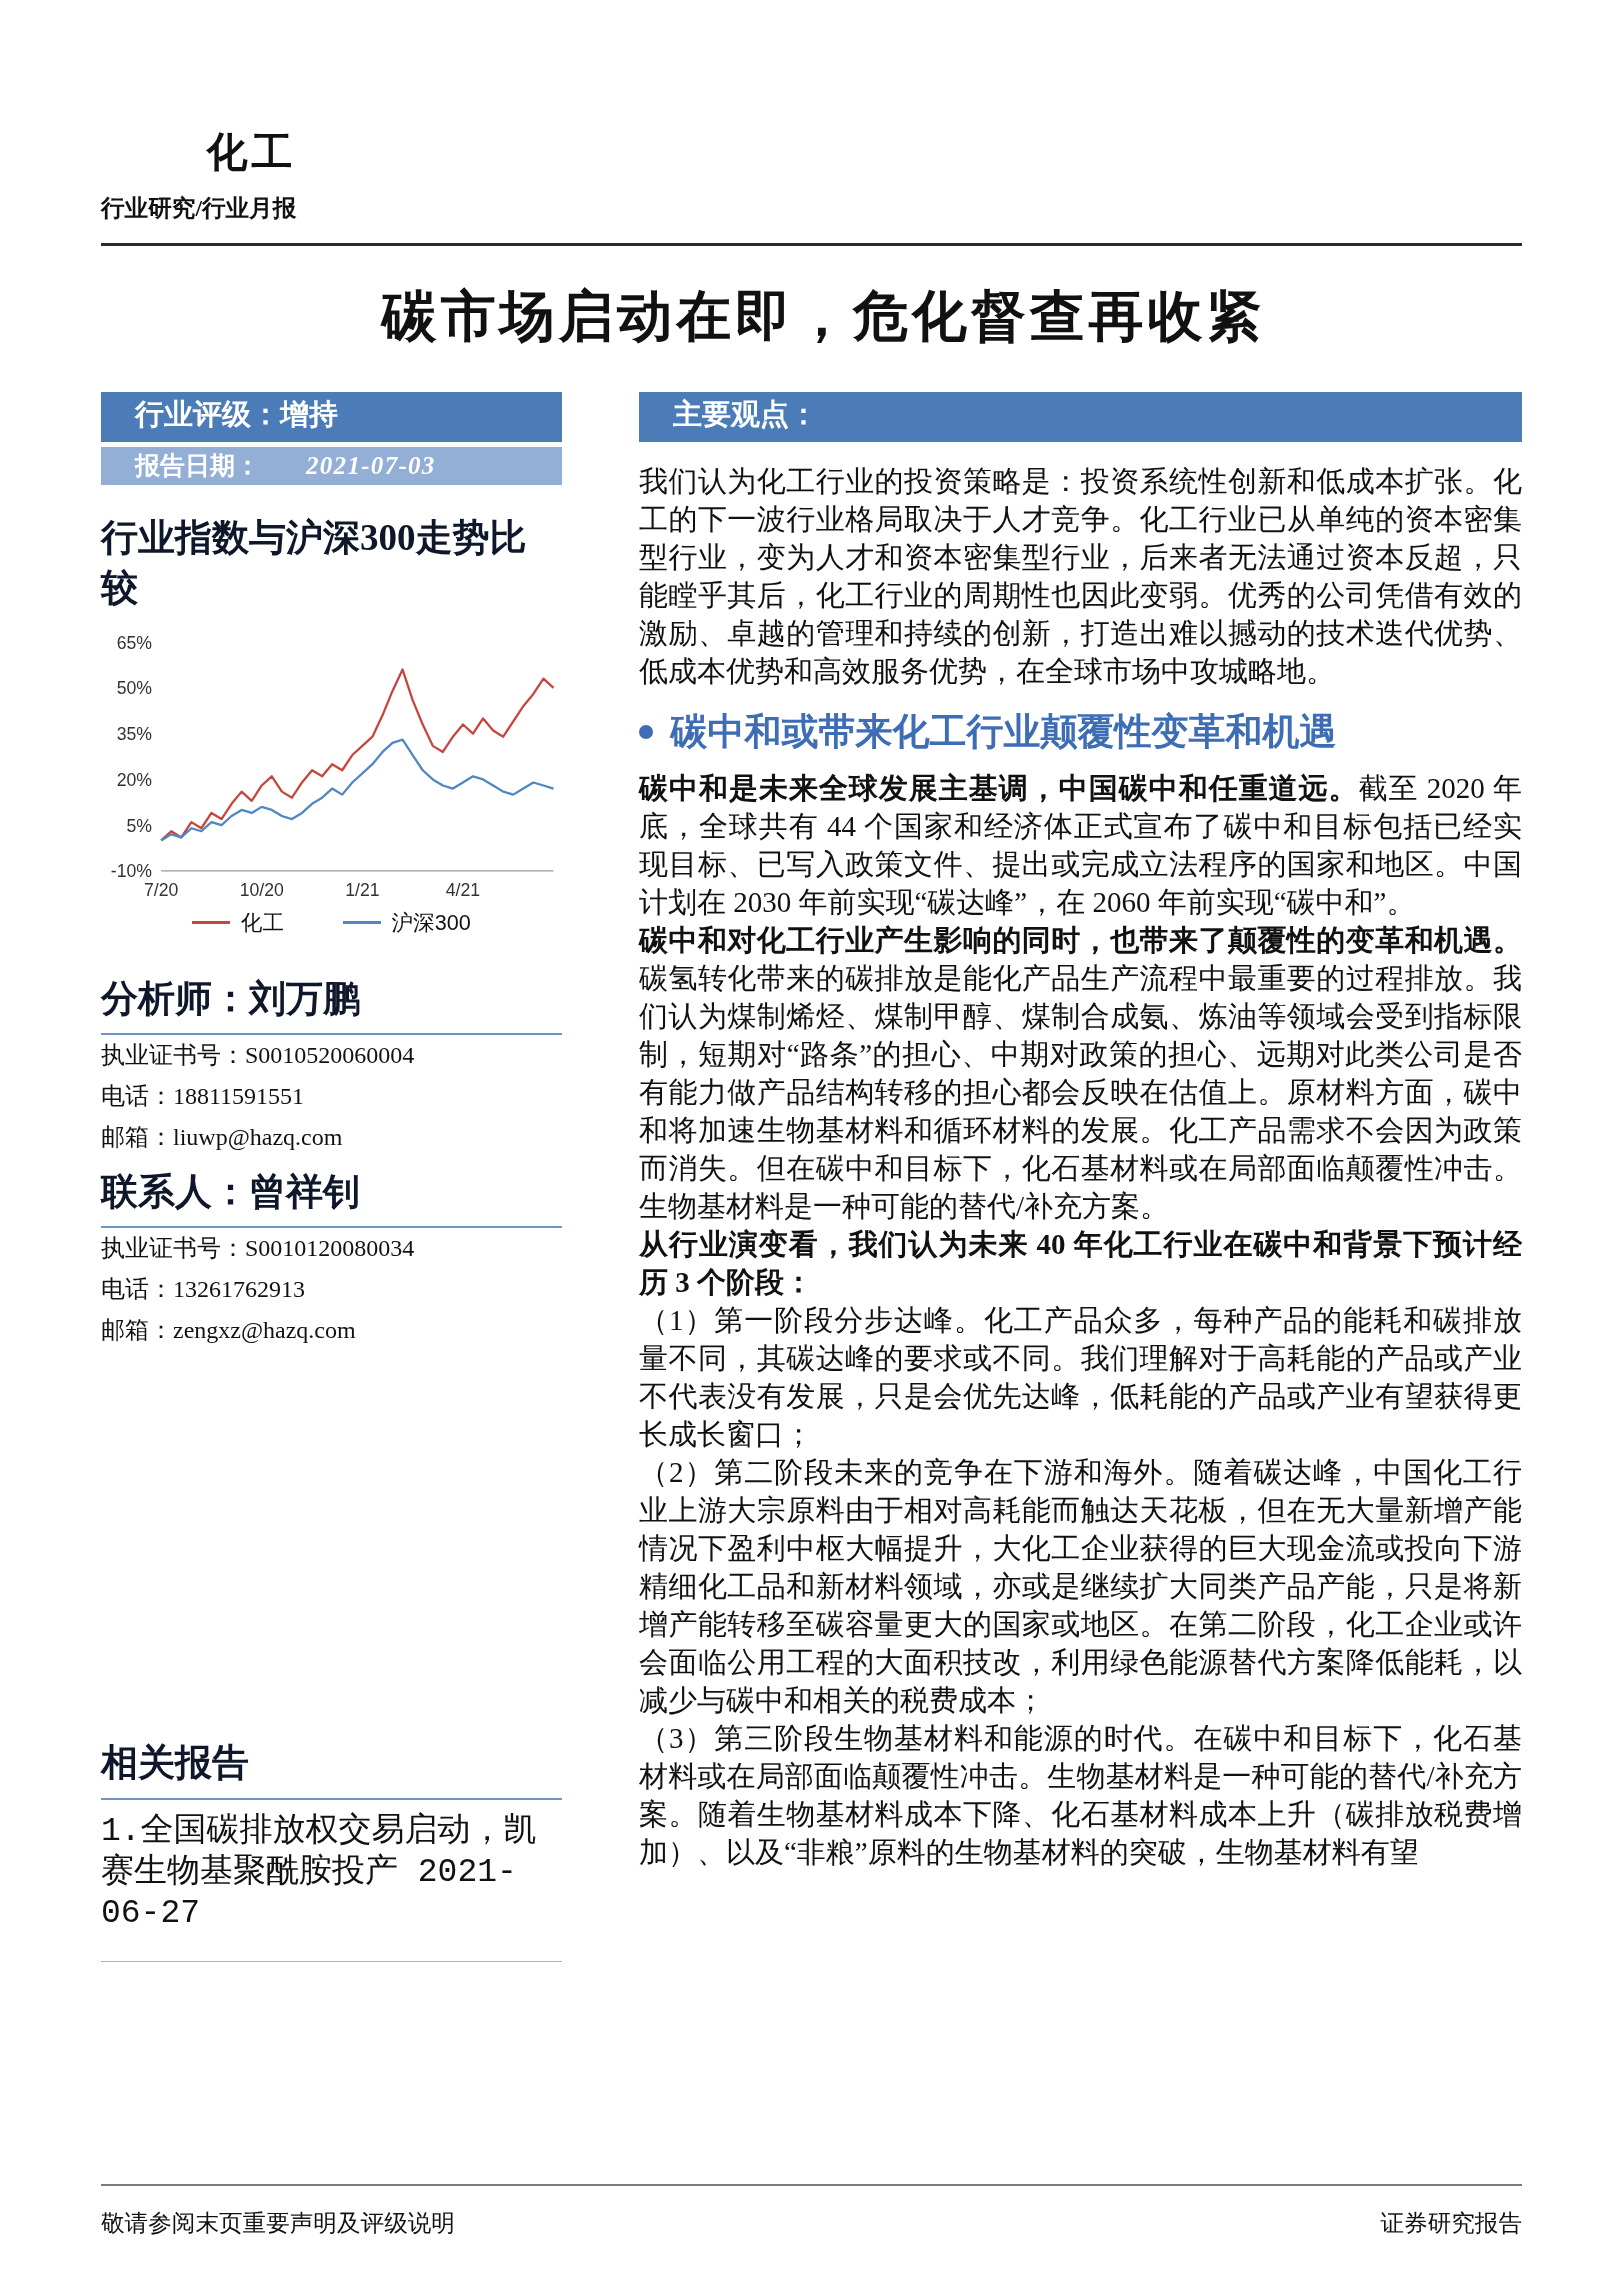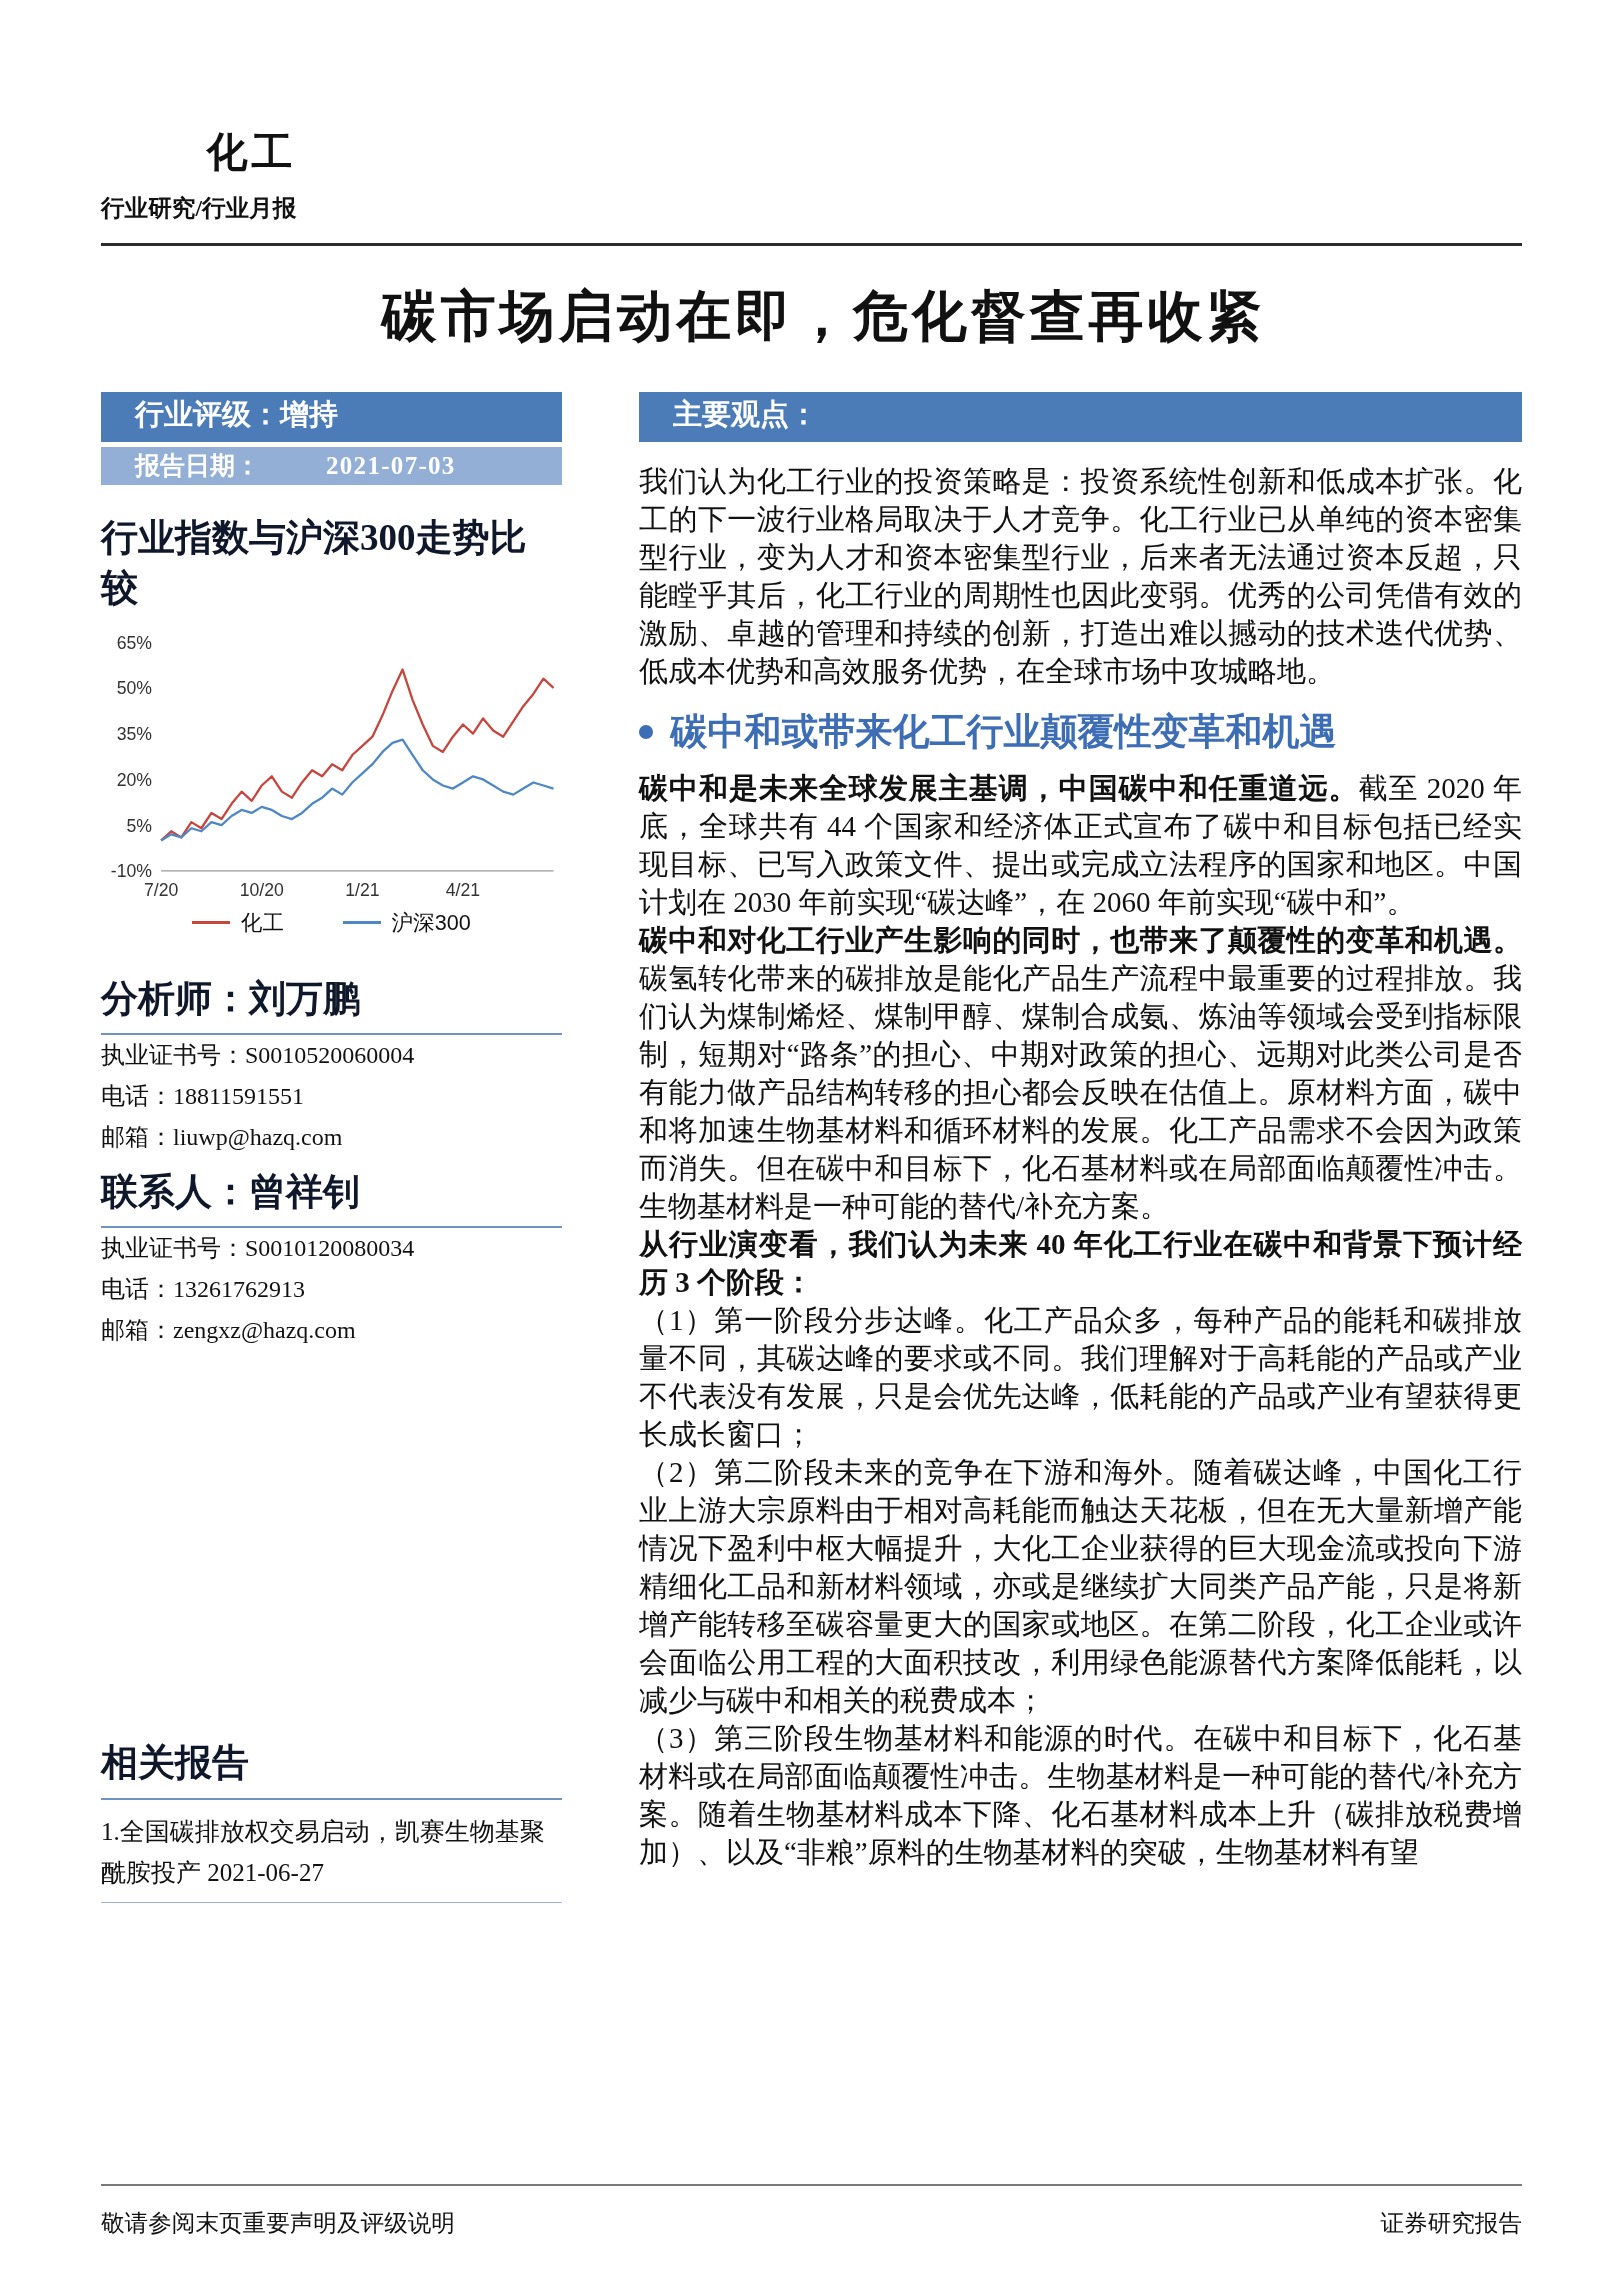--- a/index.html
+++ b/index.html
@@ -44,39 +44,39 @@
   .bar{
     background:#4b7cb8;color:#ffffff;font-weight:bold;
     font-size:29px;line-height:44px;height:50px;
     padding-left:34px;box-sizing:border-box;
   }
   .bar-light{
     background:#94afd5;color:#ffffff;font-weight:bold;
     font-size:25px;line-height:38px;height:38px;
     padding-left:34px;box-sizing:border-box;margin-top:5.2px;
   }
-  .bar-light .date-value{margin-left:66px;letter-spacing:1.3px;}
+  .bar-light .date-value{margin-left:46px;letter-spacing:1.3px;font-style:italic;}
   
   .blue-heading{
     color:#0f172a;font-weight:bold;font-size:37px;
     padding-bottom:9.2px;border-bottom:2px solid #6f93c4;
   }
   .chart-title{margin-top:27.5px;}
   .chart-wrap{margin-top:17px;}
   .tick{font-size:27px;fill:#333;font-family:"Liberation Sans", sans-serif;}
   .legend{display:flex;justify-content:center;gap:59px;margin-top:3.9px;font-size:21.6px;font-family:"Liberation Sans", sans-serif;}
   .legend-item{display:flex;align-items:center;}
   .swatch{display:inline-block;width:38px;height:2.6px;background:#888;margin-right:10.5px;}
   .analyst-block{margin-top:37px;}
   .info-row{font-size:24px;line-height:41px;color:#111;}
   .contact-heading{margin-top:9.2px;}
   .related-block{margin-top:387px;}
   .related-item{
-    font-size:25px;line-height:41px;margin-top:11.8px;
-    padding-bottom:9px;border-bottom:1.3px solid #9ab1d0;
+    font-size:33px;line-height:41px;margin-top:11.8px;
+    padding-bottom:27px;border-bottom:1.3px solid #9ab1d0;font-family:Liberation Mono, monospace;
   }
   
   .para{
     font-size:29px;line-height:38px;text-align:justify;
     margin:0;
   }
   .para.first{margin-top:19.6px;}
   .para b{font-weight:bold;}
   .bullet-row{display:flex;align-items:center;margin:17px 0 11.8px 0;}
   .bullet-dot{width:14.4px;height:14.4px;border-radius:50%;background:#3d6eb5;flex:none;margin-right:17px;}

